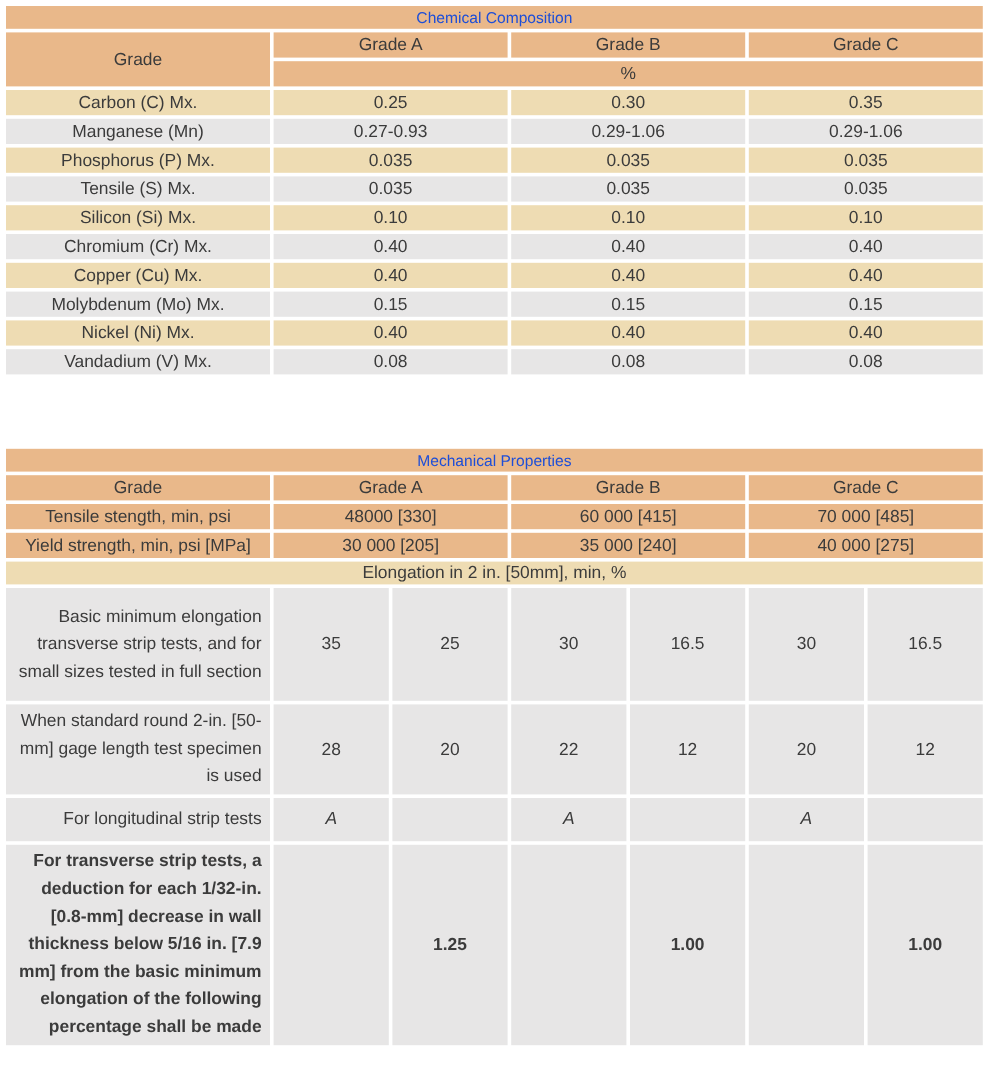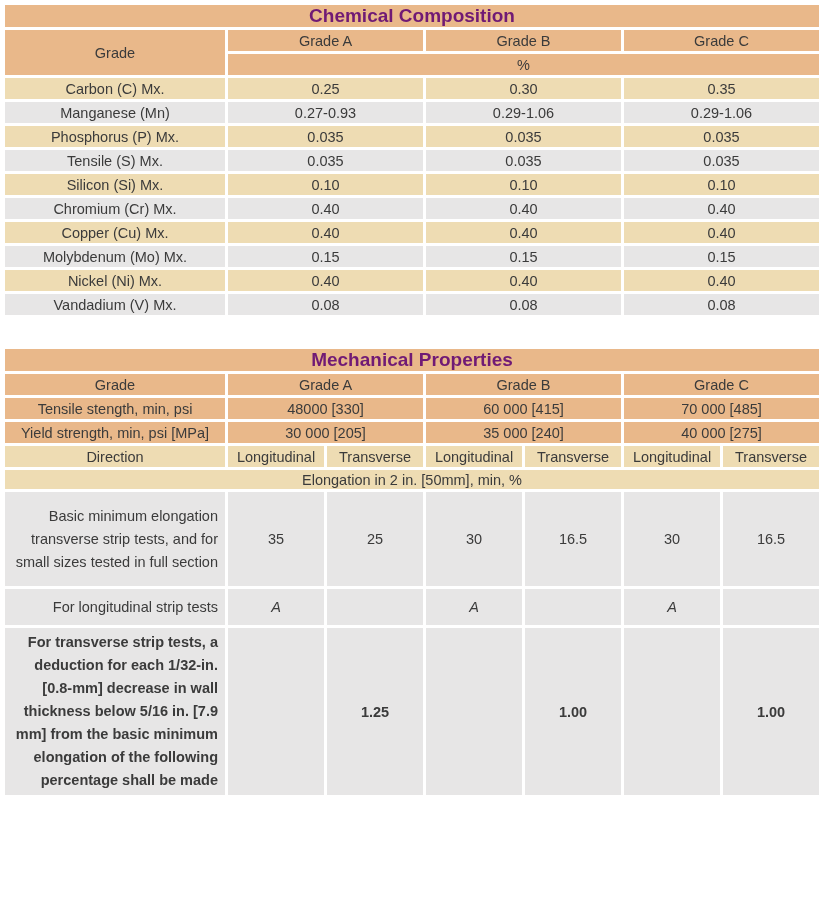--- a/index.html
+++ b/index.html
@@ -14,35 +14,35 @@
     color: #3b3b3b;
     overflow: hidden;
   }
   table.tbl {
     border-collapse: separate;
     border-spacing: 3px;
     table-layout: fixed;
     margin-left: 2px;
   }
   table.chem { margin-top: 2px; }
-  table.mech { margin-top: 28px; }
+  table.mech { margin-top: 56px; }
   td {
     font-size: 14.5px;
     text-align: center;
     vertical-align: middle;
     padding: 0;
     overflow: hidden;
   }
   .peach { background: #e9b88a; }
   .tan   { background: #eedcb3; }
   .gray  { background: #e7e6e6; text-align: center; }
   .title-cell {
-    font-weight: bold;
-    font-size: 19px;
-    color: #701a75;
+    font-weight: normal;
+    font-size: 13px;
+    color: #1d4ed8;
   }
   .desc {
     text-align: right;
     padding: 3px 7px;
     line-height: 23px;
   }
   .em { font-style: italic; }
   tr.h19  { height: 19px; }
   tr.h21  { height: 21px; }
   tr.h94  { height: 94px; }
@@ -161,41 +161,41 @@
     <td colspan="2" class="peach">48000 [330]</td>
     <td colspan="2" class="peach">60 000 [415]</td>
     <td colspan="2" class="peach">70 000 [485]</td>
   </tr>
   <tr class="h21">
     <td class="peach">Yield strength, min, psi [MPa]</td>
     <td colspan="2" class="peach">30 000 [205]</td>
     <td colspan="2" class="peach">35 000 [240]</td>
     <td colspan="2" class="peach">40 000 [275]</td>
   </tr>
-  <tr class="h21">
-    <td class="tan">Direction</td>
-    <td class="tan">Longitudinal</td>
-    <td class="tan">Transverse</td>
-    <td class="tan">Longitudinal</td>
-    <td class="tan">Transverse</td>
-    <td class="tan">Longitudinal</td>
-    <td class="tan">Transverse</td>
-  </tr>
   <tr class="h19">
     <td colspan="7" class="tan">Elongation in 2 in. [50mm], min, %</td>
   </tr>
   <tr class="h94">
     <td class="gray desc">Basic minimum elongation transverse strip tests, and for small sizes tested in full section</td>
     <td class="gray">35</td>
     <td class="gray">25</td>
     <td class="gray">30</td>
     <td class="gray">16.5</td>
     <td class="gray">30</td>
     <td class="gray">16.5</td>
   </tr>
+  <tr class="h74">
+    <td class="gray desc">When standard round 2-in. [50-mm] gage length test specimen is used</td>
+    <td class="gray">28</td>
+    <td class="gray">20</td>
+    <td class="gray">22</td>
+    <td class="gray">12</td>
+    <td class="gray">20</td>
+    <td class="gray">12</td>
+  </tr>
   <tr class="h50">
     <td class="gray desc">For longitudinal strip tests</td>
     <td class="gray em">A</td>
     <td class="gray em"></td>
     <td class="gray em">A</td>
     <td class="gray em"></td>
     <td class="gray em">A</td>
     <td class="gray em"></td>
   </tr>
   <tr class="h170">

